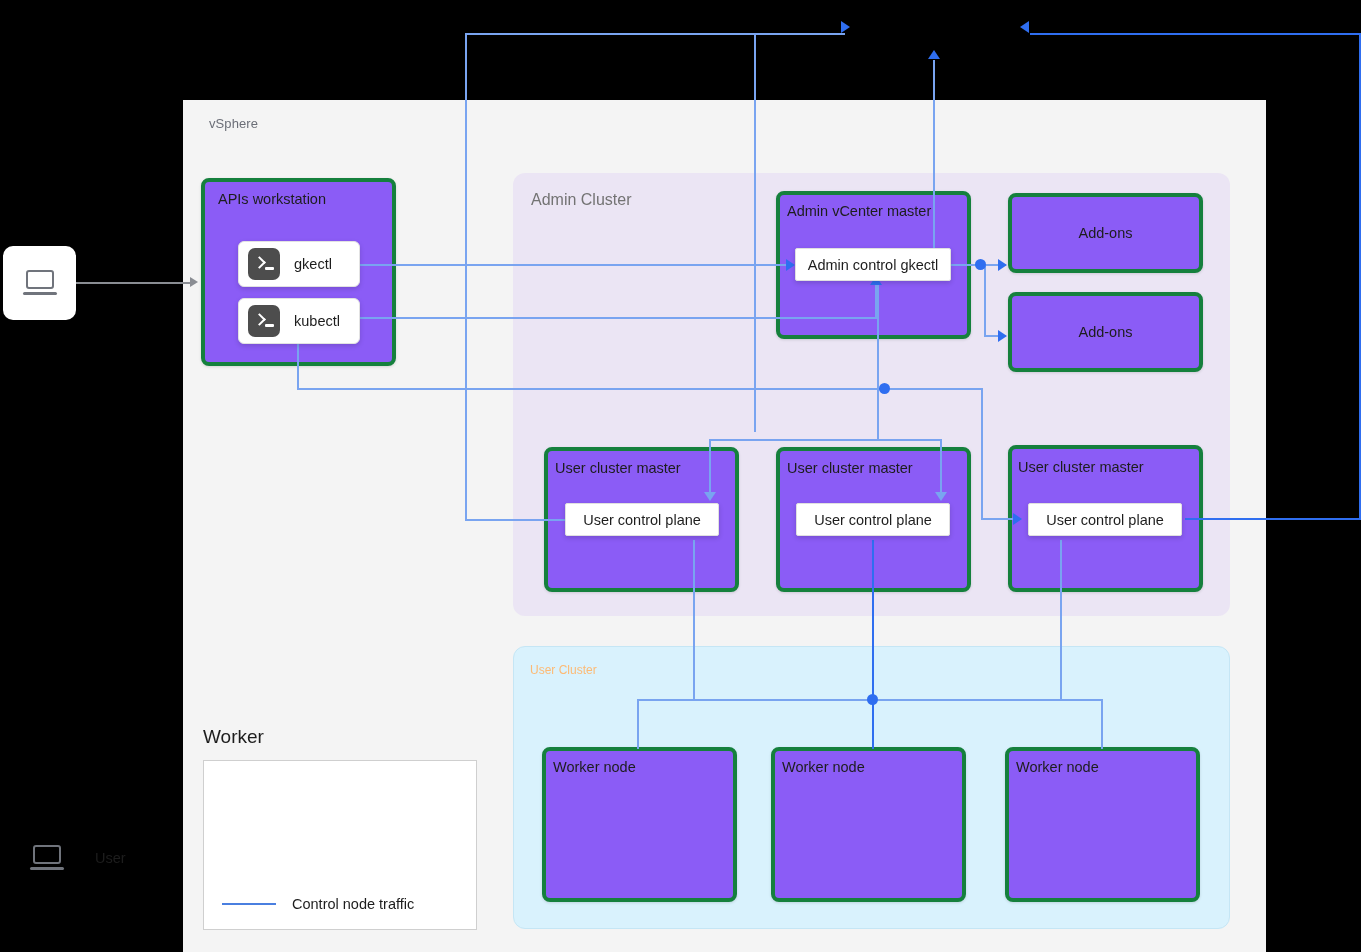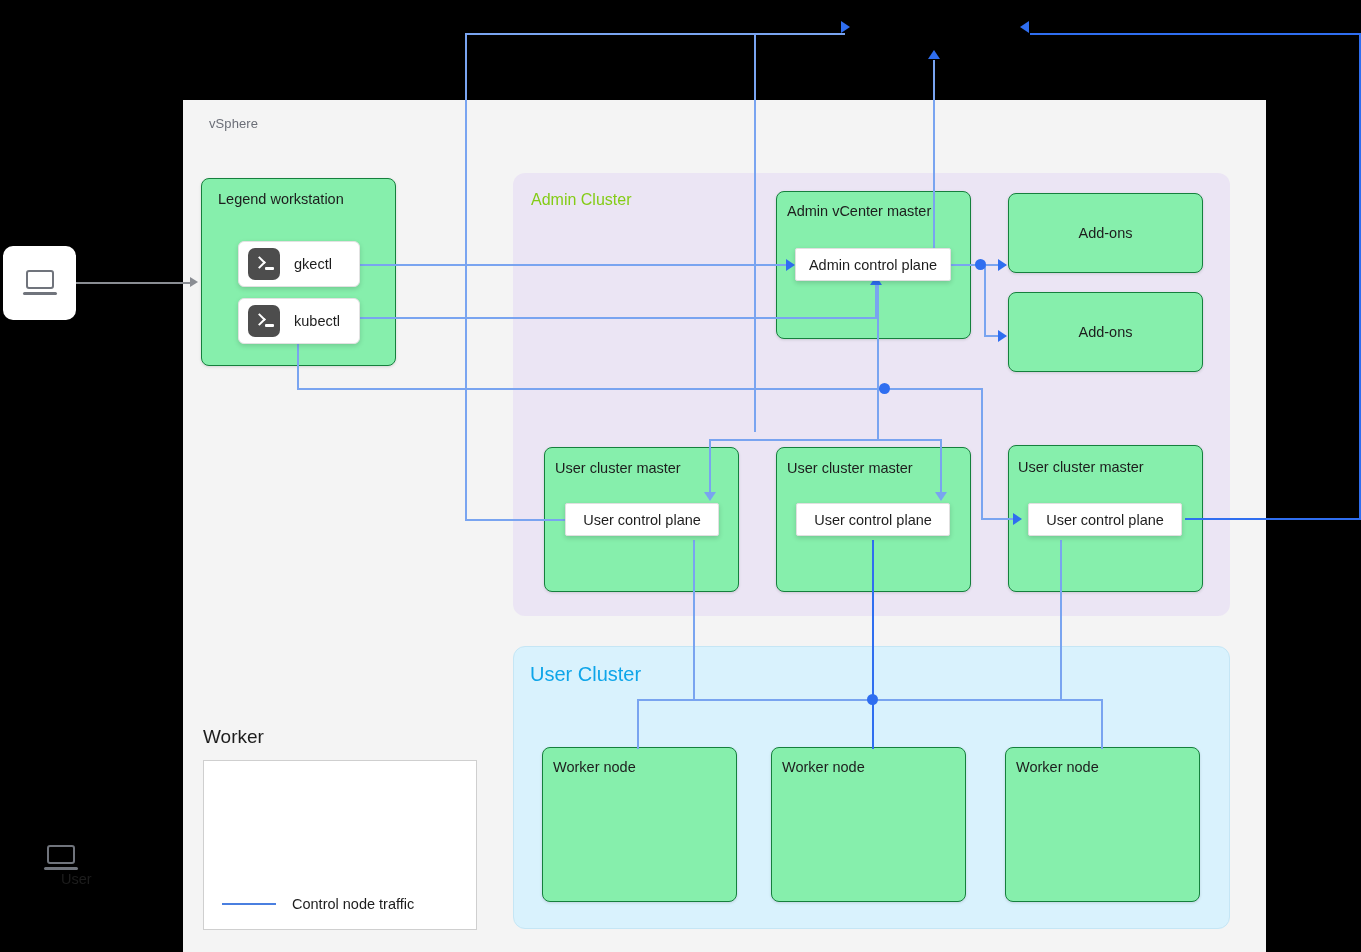--- a/index.html
+++ b/index.html
@@ -5,27 +5,27 @@
 <style>
   html,body{margin:0;padding:0;background:#000;}
   body{font-family:"Liberation Sans","DejaVu Sans",sans-serif;}
   #stage{position:relative;width:1361px;height:952px;background:#000;overflow:hidden;}
 
   
   .vsphere{position:absolute;left:183px;top:100px;width:1083px;height:852px;background:#f4f4f4;}
   .vsphere-label{position:absolute;left:209px;top:116px;font-size:13px;color:#6b6e77;letter-spacing:.1px;}
 
   .admin-cluster{position:absolute;left:513px;top:173px;width:717px;height:443px;background:#ebe5f4;border-radius:12px;}
-  .admin-cluster-label{position:absolute;left:531px;top:191px;font-size:16px;color:#84cc16;}
+  .admin-cluster-label{position:absolute;left:531px;top:191px;font-size:16px;color:#737373;}
 
   .user-cluster{position:absolute;left:513px;top:646px;width:717px;height:283px;background:#d9f2fd;border-radius:12px;border:1px solid #c5e6f5;box-sizing:border-box;}
-  .user-cluster-label{position:absolute;left:530px;top:663px;font-size:20px;color:#0ea5e9;}
-
-  
-  .box{position:absolute;background:#86efac;border:1px solid #15803d;border-radius:8px;box-shadow:0 1px 3px rgba(0,0,0,.13);box-sizing:border-box;}
+  .user-cluster-label{position:absolute;left:530px;top:663px;font-size:12px;color:#fdba74;}
+
+  
+  .box{position:absolute;background:#8b5cf6;border:4px solid #15803d;border-radius:8px;box-shadow:0 1px 3px rgba(0,0,0,.13);box-sizing:border-box;}
   .box-title{position:absolute;font-size:14.5px;color:#1d1d1d;white-space:nowrap;}
   .box-center{display:flex;align-items:center;justify-content:center;font-size:14.5px;color:#1d1d1d;}
 
   .plane{position:absolute;background:#fff;border:1px solid #e0e0e0;border-radius:2px;box-shadow:0 2px 5px rgba(0,0,0,.16);
          display:flex;align-items:center;justify-content:center;font-size:14.5px;color:#1d1d1d;box-sizing:border-box;z-index:6;}
 
   
   .vcenter{position:absolute;left:853px;top:2px;width:166px;height:50px;background:#fff;border:1px solid #d8d8d8;
            display:flex;align-items:center;justify-content:center;font-size:16px;color:#1d1d1d;z-index:8;box-sizing:border-box;}
 
@@ -149,34 +149,34 @@
 
 
   <div class="user-node">
     <span class="laptop">
       <span class="scr"></span>
         <span class="base"></span>
     </span>
   </div>
 
   <div class="box workstation"></div>
-  <div class="box-title" style="left:218px;top:191px;">Legend workstation</div>
+  <div class="box-title" style="left:218px;top:191px;">APIs workstation</div>
 
   <div class="cli" style="left:238px;top:241px;">
     <span class="term t-icon"></span>
     <span class="t-label">gkectl</span>
   </div>
   <div class="cli" style="left:238px;top:298px;">
     <span class="term t-icon"></span>
     <span class="t-label">kubectl</span>
   </div>
 
   <div class="box" style="left:776px;top:191px;width:195px;height:148px;"></div>
   <div class="box-title" style="left:787px;top:203px;">Admin vCenter master</div>
-  <div class="plane" style="left:795px;top:248px;width:156px;height:33px;">Admin control plane</div>
+  <div class="plane" style="left:795px;top:248px;width:156px;height:33px;">Admin control gkectl</div>
 
   <div class="box box-center" style="left:1008px;top:193px;width:195px;height:80px;">Add-ons</div>
   <div class="box box-center" style="left:1008px;top:292px;width:195px;height:80px;">Add-ons</div>
 
   <div class="box" style="left:544px;top:447px;width:195px;height:145px;"></div>
   <div class="box-title" style="left:555px;top:460px;">User cluster master</div>
   <div class="plane" style="left:565px;top:503px;width:154px;height:33px;">User control plane</div>
 
   <div class="box" style="left:776px;top:447px;width:195px;height:145px;"></div>
   <div class="box-title" style="left:787px;top:460px;">User cluster master</div>
@@ -192,21 +192,21 @@
   <div class="box" style="left:771px;top:747px;width:195px;height:155px;"></div>
   <div class="box-title" style="left:782px;top:759px;">Worker node</div>
 
   <div class="box" style="left:1005px;top:747px;width:195px;height:155px;"></div>
   <div class="box-title" style="left:1016px;top:759px;">Worker node</div>
 
   <div class="legend-title">Worker</div>
   <div class="legend-box"></div>
 
 
-  <div class="legend-row" style="top:845px;flex-direction:column;">
+  <div class="legend-row" style="top:845px;">
     <span class="laptop">
       <span class="scr"></span>
         <span class="base"></span>
     </span>
     <span class="lbl" style="margin-left:31px;">User</span>
   </div>
 
   <div class="legend-row" style="top:896px;left:222px;">
     <span class="legend-line"></span>
     <span class="lbl" style="margin-left:16px;">Control node traffic</span>

